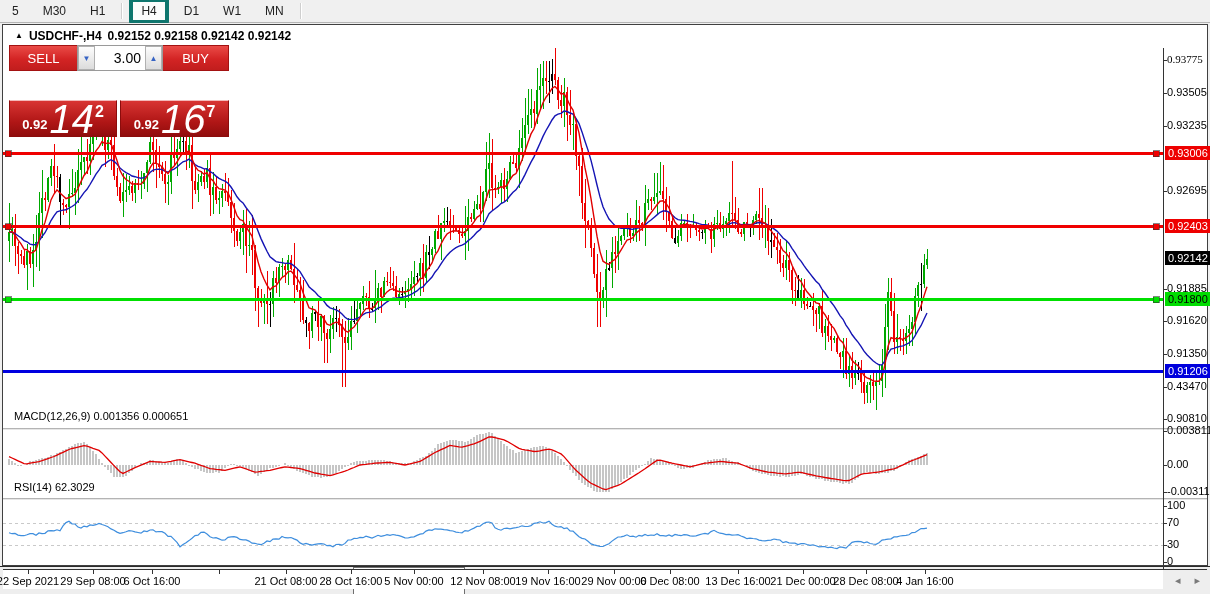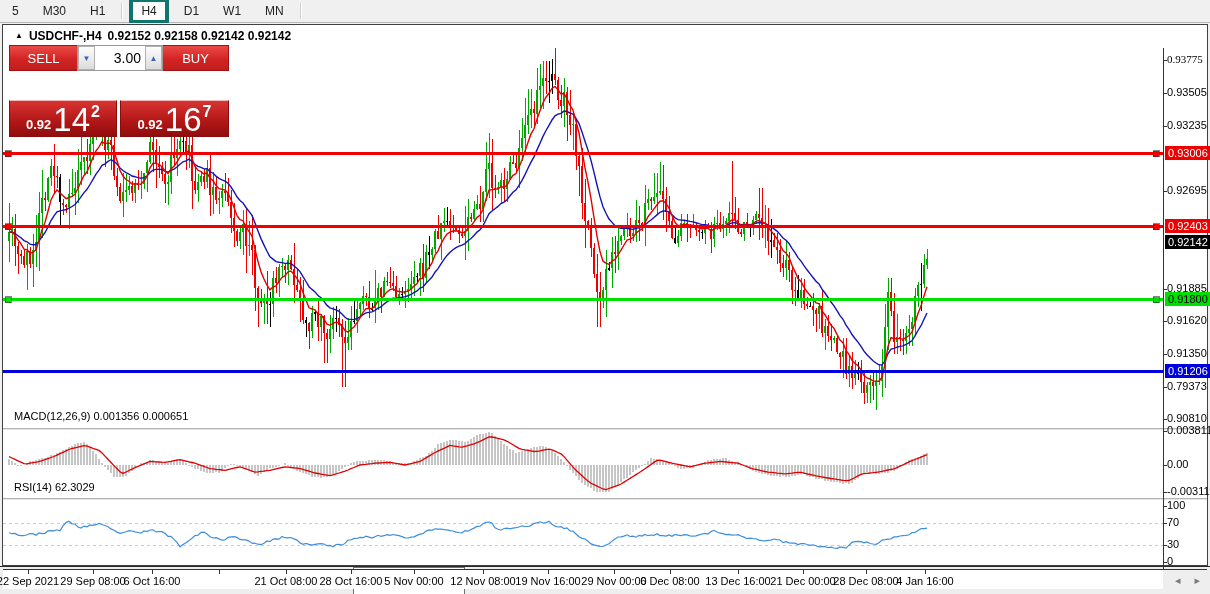--- a/index.html
+++ b/index.html
@@ -37,21 +37,21 @@
               font-size:8px; color:#3663c4; display:flex; align-items:center; justify-content:center; cursor:pointer; }
   #vol-input { width:50px; border:none; outline:none; text-align:right; font-size:14px; padding-right:4px;
                font-family:"Liberation Sans",sans-serif; color:#000; }
   #trade-row2 { display:flex; margin-top:0; }
   .price-panel { height:37px; color:#fff; display:flex; align-items:flex-end; justify-content:center;
                  background:linear-gradient(#d83432,#b01616 60%,#900d0d);
                  border:1px solid #8c0c0c; border-top:1px solid #f3b9b9; cursor:pointer;margin-top:29px; }
   #sell-panel { width:108px; margin-right:3px; }
   #buy-panel  { width:109px; }
   .pp-small { font-size:13px; font-weight:700; padding-bottom:4px; }
-  .pp-big   { font-size:33px; font-weight:400; line-height:33px; padding:0 1px 0 2px; }
+  .pp-big   { font-size:40px; font-weight:400; line-height:33px; padding:0 1px 0 2px;font-style:italic; }
   .pp-sup   { font-size:16px; font-weight:700; padding-bottom:15px; }
 
   
   .pane-sep { position:absolute; left:3px; width:1204px; height:2px;
               background:linear-gradient(#9a9a9a,#ffffff); z-index:25; }
   #axis-vline { position:absolute; left:1163px; top:25px; width:1px; height:521px; background:#333; z-index:26; }
   #date-sep { position:absolute; left:3px; top:546px; width:1204px; height:1px; background:#333; z-index:26; }
 
   
   .ax-label { position:absolute; left:1167px; font-size:11px; color:#000; white-space:nowrap; z-index:27; }
@@ -1105,40 +1105,40 @@
         <div class="ax-label" style="top: 96px;">0.93235</div>
         <div class="ax-tick" style="top: 168px;"></div>
         <div class="ax-label" style="top: 161px; text-align: center;">0.92695</div>
         <div class="ax-tick" style="top: 266px;"></div>
         <div class="ax-label" style="top: 259px;">0.91885</div>
         <div class="ax-tick" style="top: 298px;"></div>
         <div class="ax-label" style="top: 291px;">0.91620</div>
         <div class="ax-tick" style="top: 331px;"></div>
         <div class="ax-label" style="top: 324px;">0.91350</div>
         <div class="ax-tick" style="top: 364px;"></div>
-        <div class="ax-label" style="top: 357px;">0.79373</div>
+        <div class="ax-label" style="top: 357px;">0.43470</div>
         <div class="ax-tick" style="top: 396px;"></div>
         <div class="ax-label" style="top: 389px;">0.90810</div>
         <div class="ax-tick" style="top: 408px;"></div>
         <div class="ax-label" style="top: 401px;">0.003811</div>
         <div class="ax-tick" style="top: 442px;"></div>
         <div class="ax-label" style="top: 435px;">0.00</div>
         <div class="ax-tick" style="top: 469px;"></div>
         <div class="ax-label" style="top: 462px;">-0.003115</div>
         <div class="ax-tick" style="top: 483px;"></div>
         <div class="ax-label" style="top: 476px;">100</div>
         <div class="ax-tick" style="top: 500px;"></div>
         <div class="ax-label" style="top: 493px;">70</div>
         <div class="ax-tick" style="top: 522px;"></div>
         <div class="ax-label" style="top: 515px;">30</div>
         <div class="ax-tick" style="top: 539px;"></div>
         <div class="ax-label" style="top: 532px;">0</div>
         <div class="line-label" style="top: 123px; background: rgb(238, 0, 0); color: rgb(255, 255, 255);">0.93006</div>
         <div class="line-label" style="top: 196px; background: rgb(238, 0, 0); color: rgb(255, 255, 255);">0.92403</div>
-        <div class="line-label" style="top: 212px; background: rgb(0, 0, 0); color: rgb(255, 255, 255);">0.92142</div>
+        <div class="line-label" style="top: 228px; background: rgb(0, 0, 0); color: rgb(255, 255, 255);">0.92142</div>
         <div class="line-label" style="top: 269px; background: rgb(0, 221, 0); color: rgb(0, 0, 0);">0.91800</div>
         <div class="line-label" style="top: 341px; background: rgb(0, 0, 221); color: rgb(255, 255, 255);">0.91206</div>
       </div>
 
     <div id="date-strip">
         <div class="date-tick" style="left: 25px;"></div>
         <div class="date-label" style="left: 25px;">22 Sep 2021</div>
         <div class="date-tick" style="left: 90px;"></div>
         <div class="date-label" style="left: 90px;">29 Sep 08:00</div>
         <div class="date-tick" style="left: 149px;"></div>

